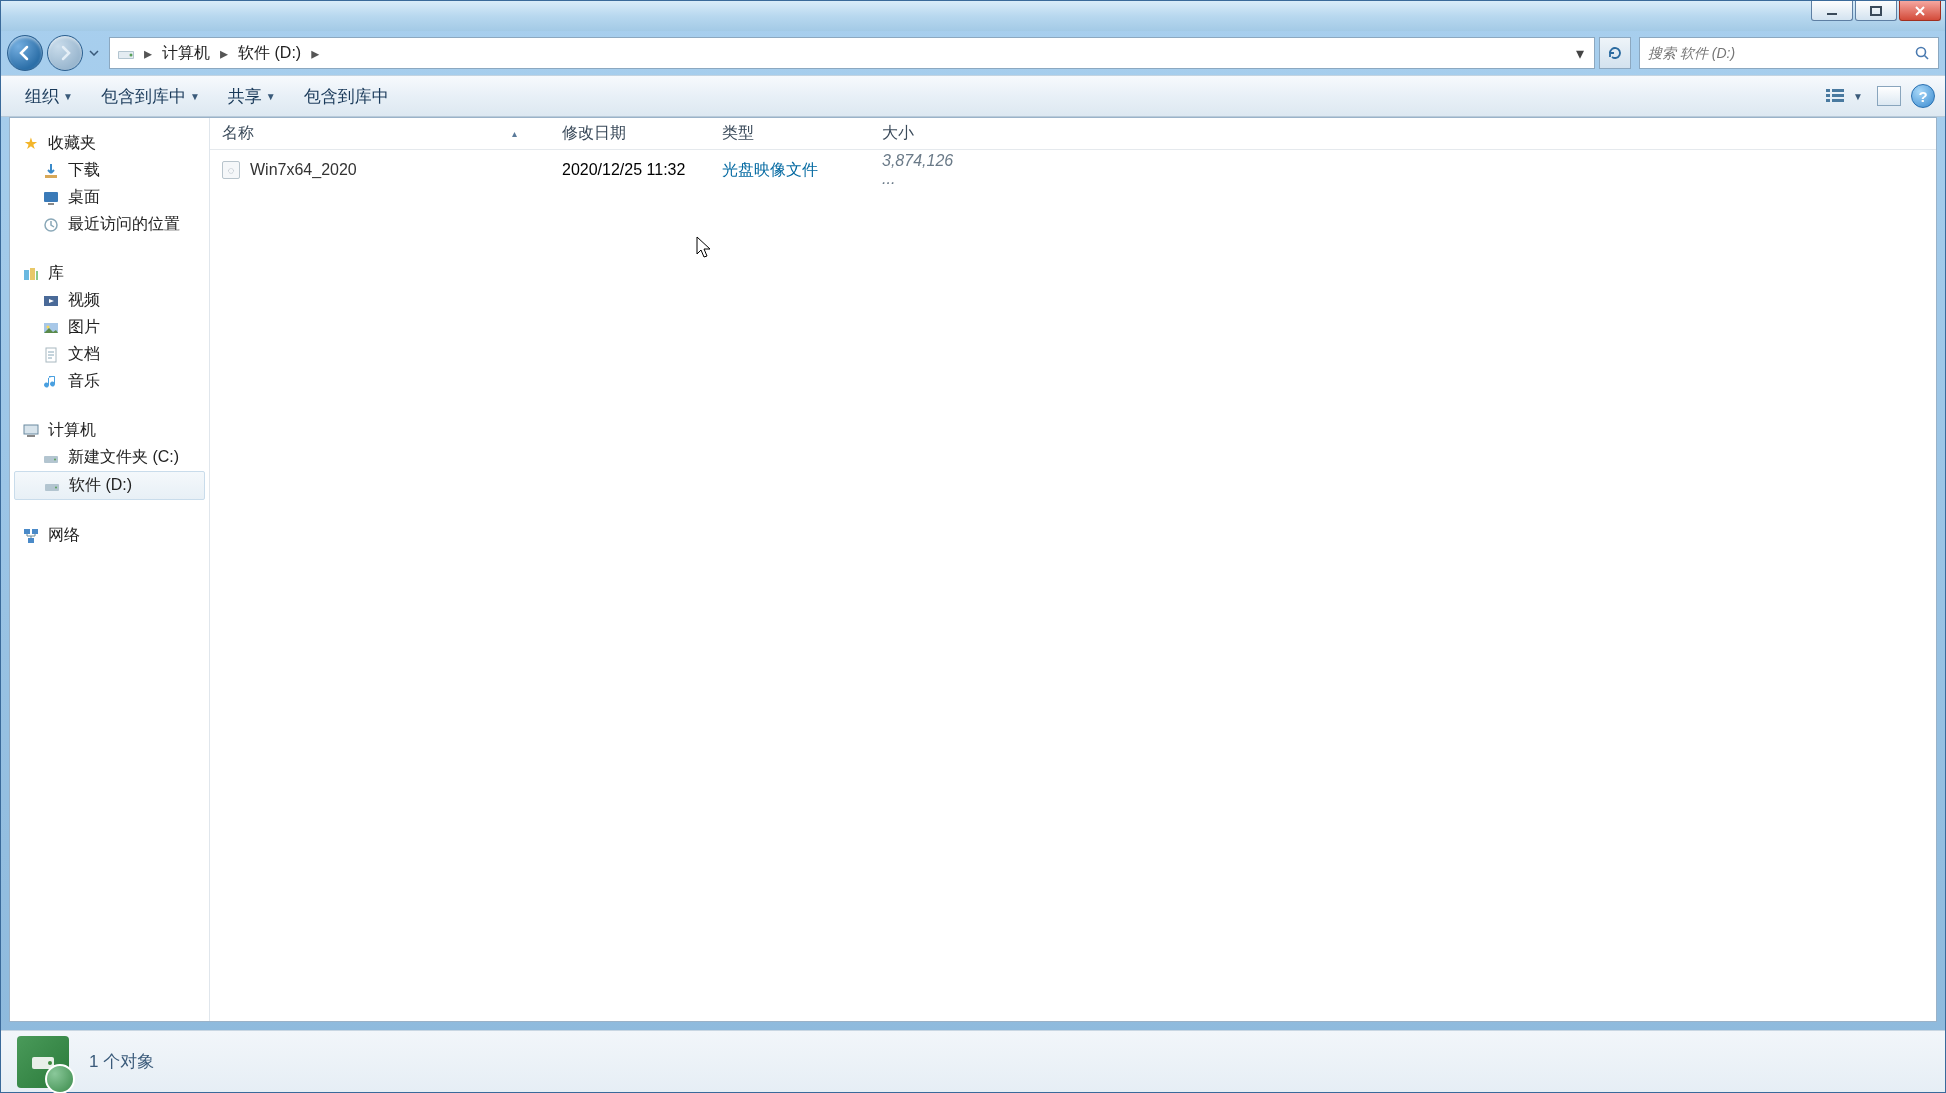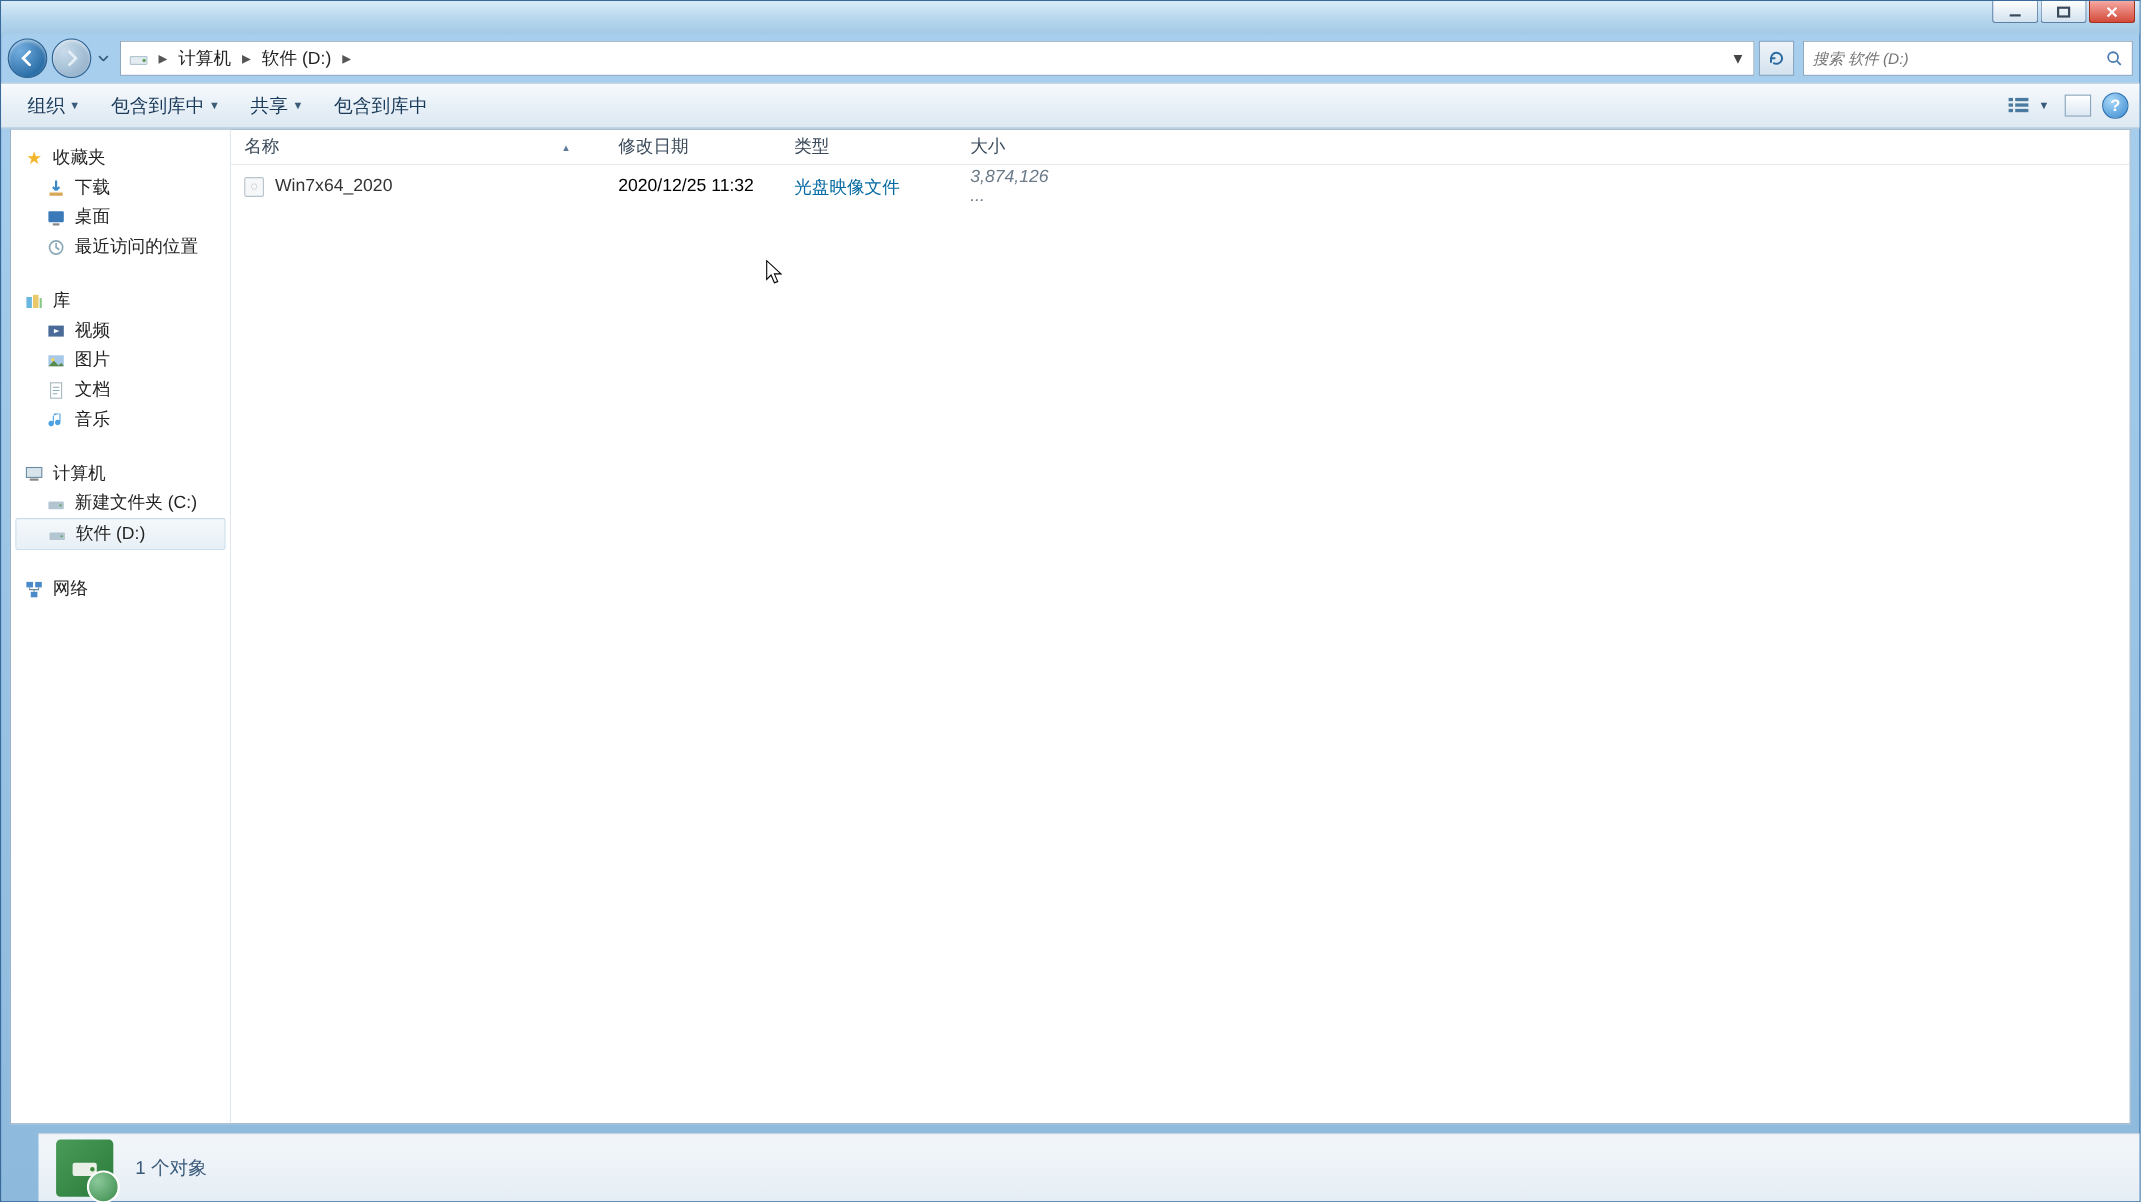--- a/index.html
+++ b/index.html
@@ -126,21 +126,21 @@
 .file-row .c.name{width:340px;display:flex;align-items:center;gap:10px;}
 .file-row .c.date{width:160px;color:#000000;}
 .file-row .c.type{width:160px;color:#0369a1;}
 .file-row .c.size{width:110px;color:#6a7a88;font-style:italic;}
 .file-ico{width:18px;height:18px;border:1px solid #b8c4cc;border-radius:2px;background:#f5f7f9;display:flex;align-items:center;justify-content:center;font-size:11px;color:#7a8a98;}
 
 .cursor { position:absolute;left:486px;top:118px;pointer-events:none; }
 
 .statusbar {
   height:62px;background:linear-gradient(to bottom,#f2f6fa,#e6eef5);
-  border-top:1px solid #c8d6e2;display:flex;align-items:center;padding:0 16px;gap:20px;margin-left:34px;
+  border-top:1px solid #c8d6e2;display:flex;align-items:center;padding:0 16px;gap:20px;
 }
 .status-ico { width:52px;height:52px;background:linear-gradient(135deg,#4a9a5a,#2a7a3a);border-radius:4px;display:flex;align-items:center;justify-content:center;position:relative; }
 .status-ico::after{content:"";position:absolute;right:-6px;bottom:-6px;width:26px;height:26px;border-radius:50%;background:radial-gradient(circle at 30% 30%,#8ac89a,#3a8a4a);border:2px solid #fff;}
 .status-text { font-size:17px;color:#3a5a7a; }
 
 svg{display:block;}
 </style>
 </head>
 <body>
 

